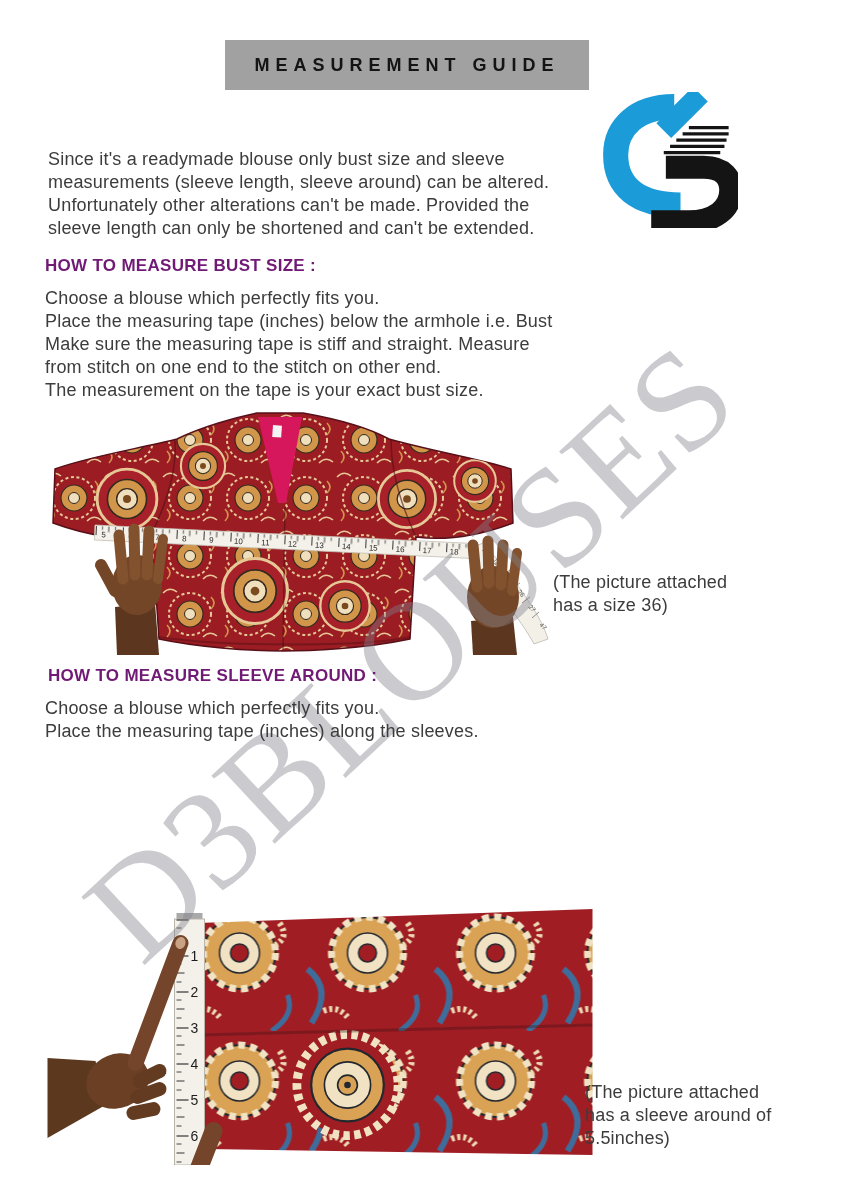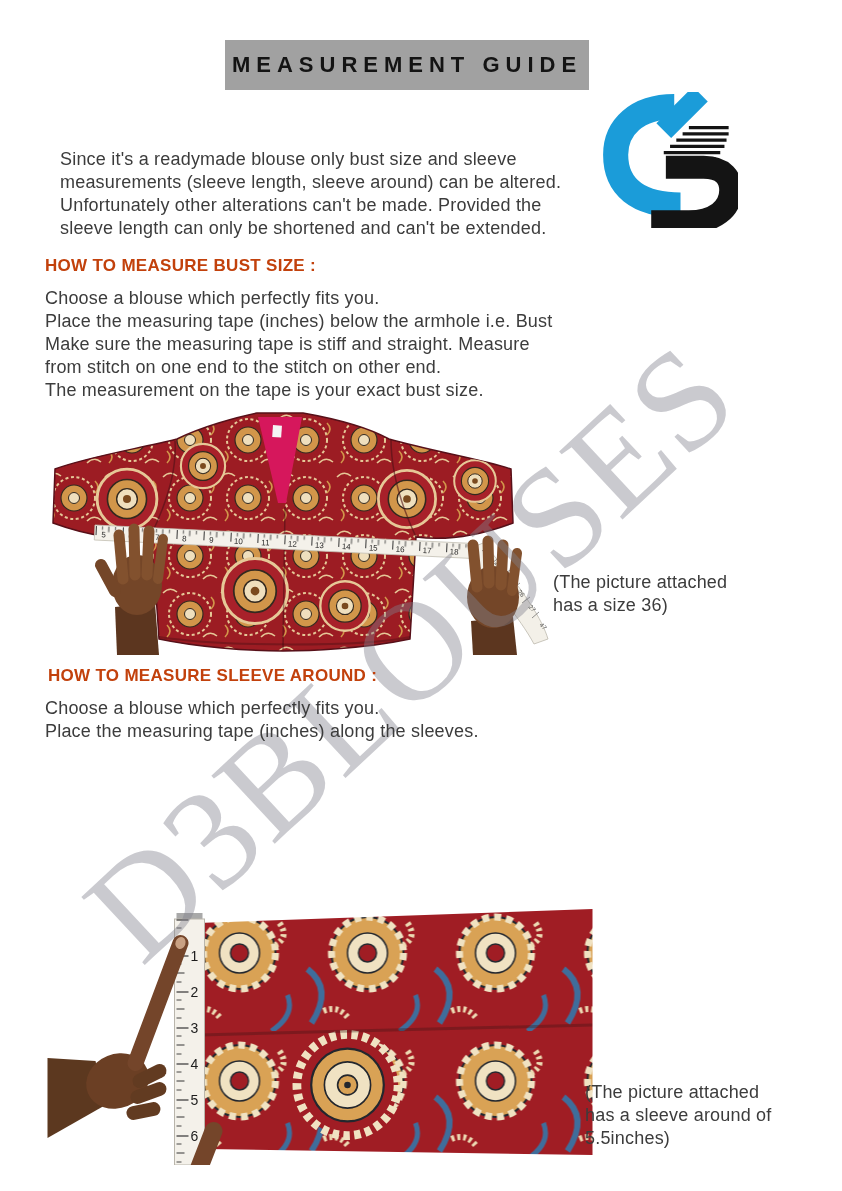--- a/index.html
+++ b/index.html
@@ -6,24 +6,24 @@
   .page{
     position:relative;width:842px;height:1191px;margin:0 auto;background:#ffffff;
     font-family:"Liberation Sans",sans-serif;color:#3c3c3c;overflow:hidden;
   }
   .txt{white-space:pre-line;font-size:18px;line-height:23px;letter-spacing:.2px;}
   .abs{position:absolute;z-index:10;}
   .title-bar{
     position:absolute;left:225px;top:40px;width:364px;height:50px;background:#a1a1a1;
     display:flex;align-items:center;justify-content:center;z-index:10;
   }
-  .title-bar h1{margin:0;font-size:22px;font-weight:bold;letter-spacing:6px;color:#141414;}
+  .title-bar h1{margin:0;font-size:18px;font-weight:bold;letter-spacing:6px;color:#141414;}
   .logo{position:absolute;left:600px;top:92px;z-index:10;}
-  .intro{left:48px;top:130px;width:545px;margin-left:12px;}
-  .heading{position:absolute;z-index:10;font-size:17px;font-weight:bold;color:#c2410c;letter-spacing:.3px;margin:0;}
+  .intro{left:48px;top:130px;width:545px;}
+  .heading{position:absolute;z-index:10;font-size:17px;font-weight:bold;color:#701a75;letter-spacing:.3px;margin:0;}
   #h-bust{left:45px;top:256px;}
   #h-sleeve{left:48px;top:666px;}
   .bust-lines{left:45px;top:287px;width:570px;}
   .sleeve-paras{position:absolute;left:45px;top:697px;width:690px;z-index:10;}
   .sleeve-paras .para{margin:0 0 7px 0;}
   .photo{position:absolute;z-index:1;margin:0;}
   .photo1{left:45px;top:411px;}
   .photo2{left:45px;top:903px;}
   .cap1{left:553px;top:571px;width:220px;}
   .cap2{left:585px;top:1081px;width:235px;}

